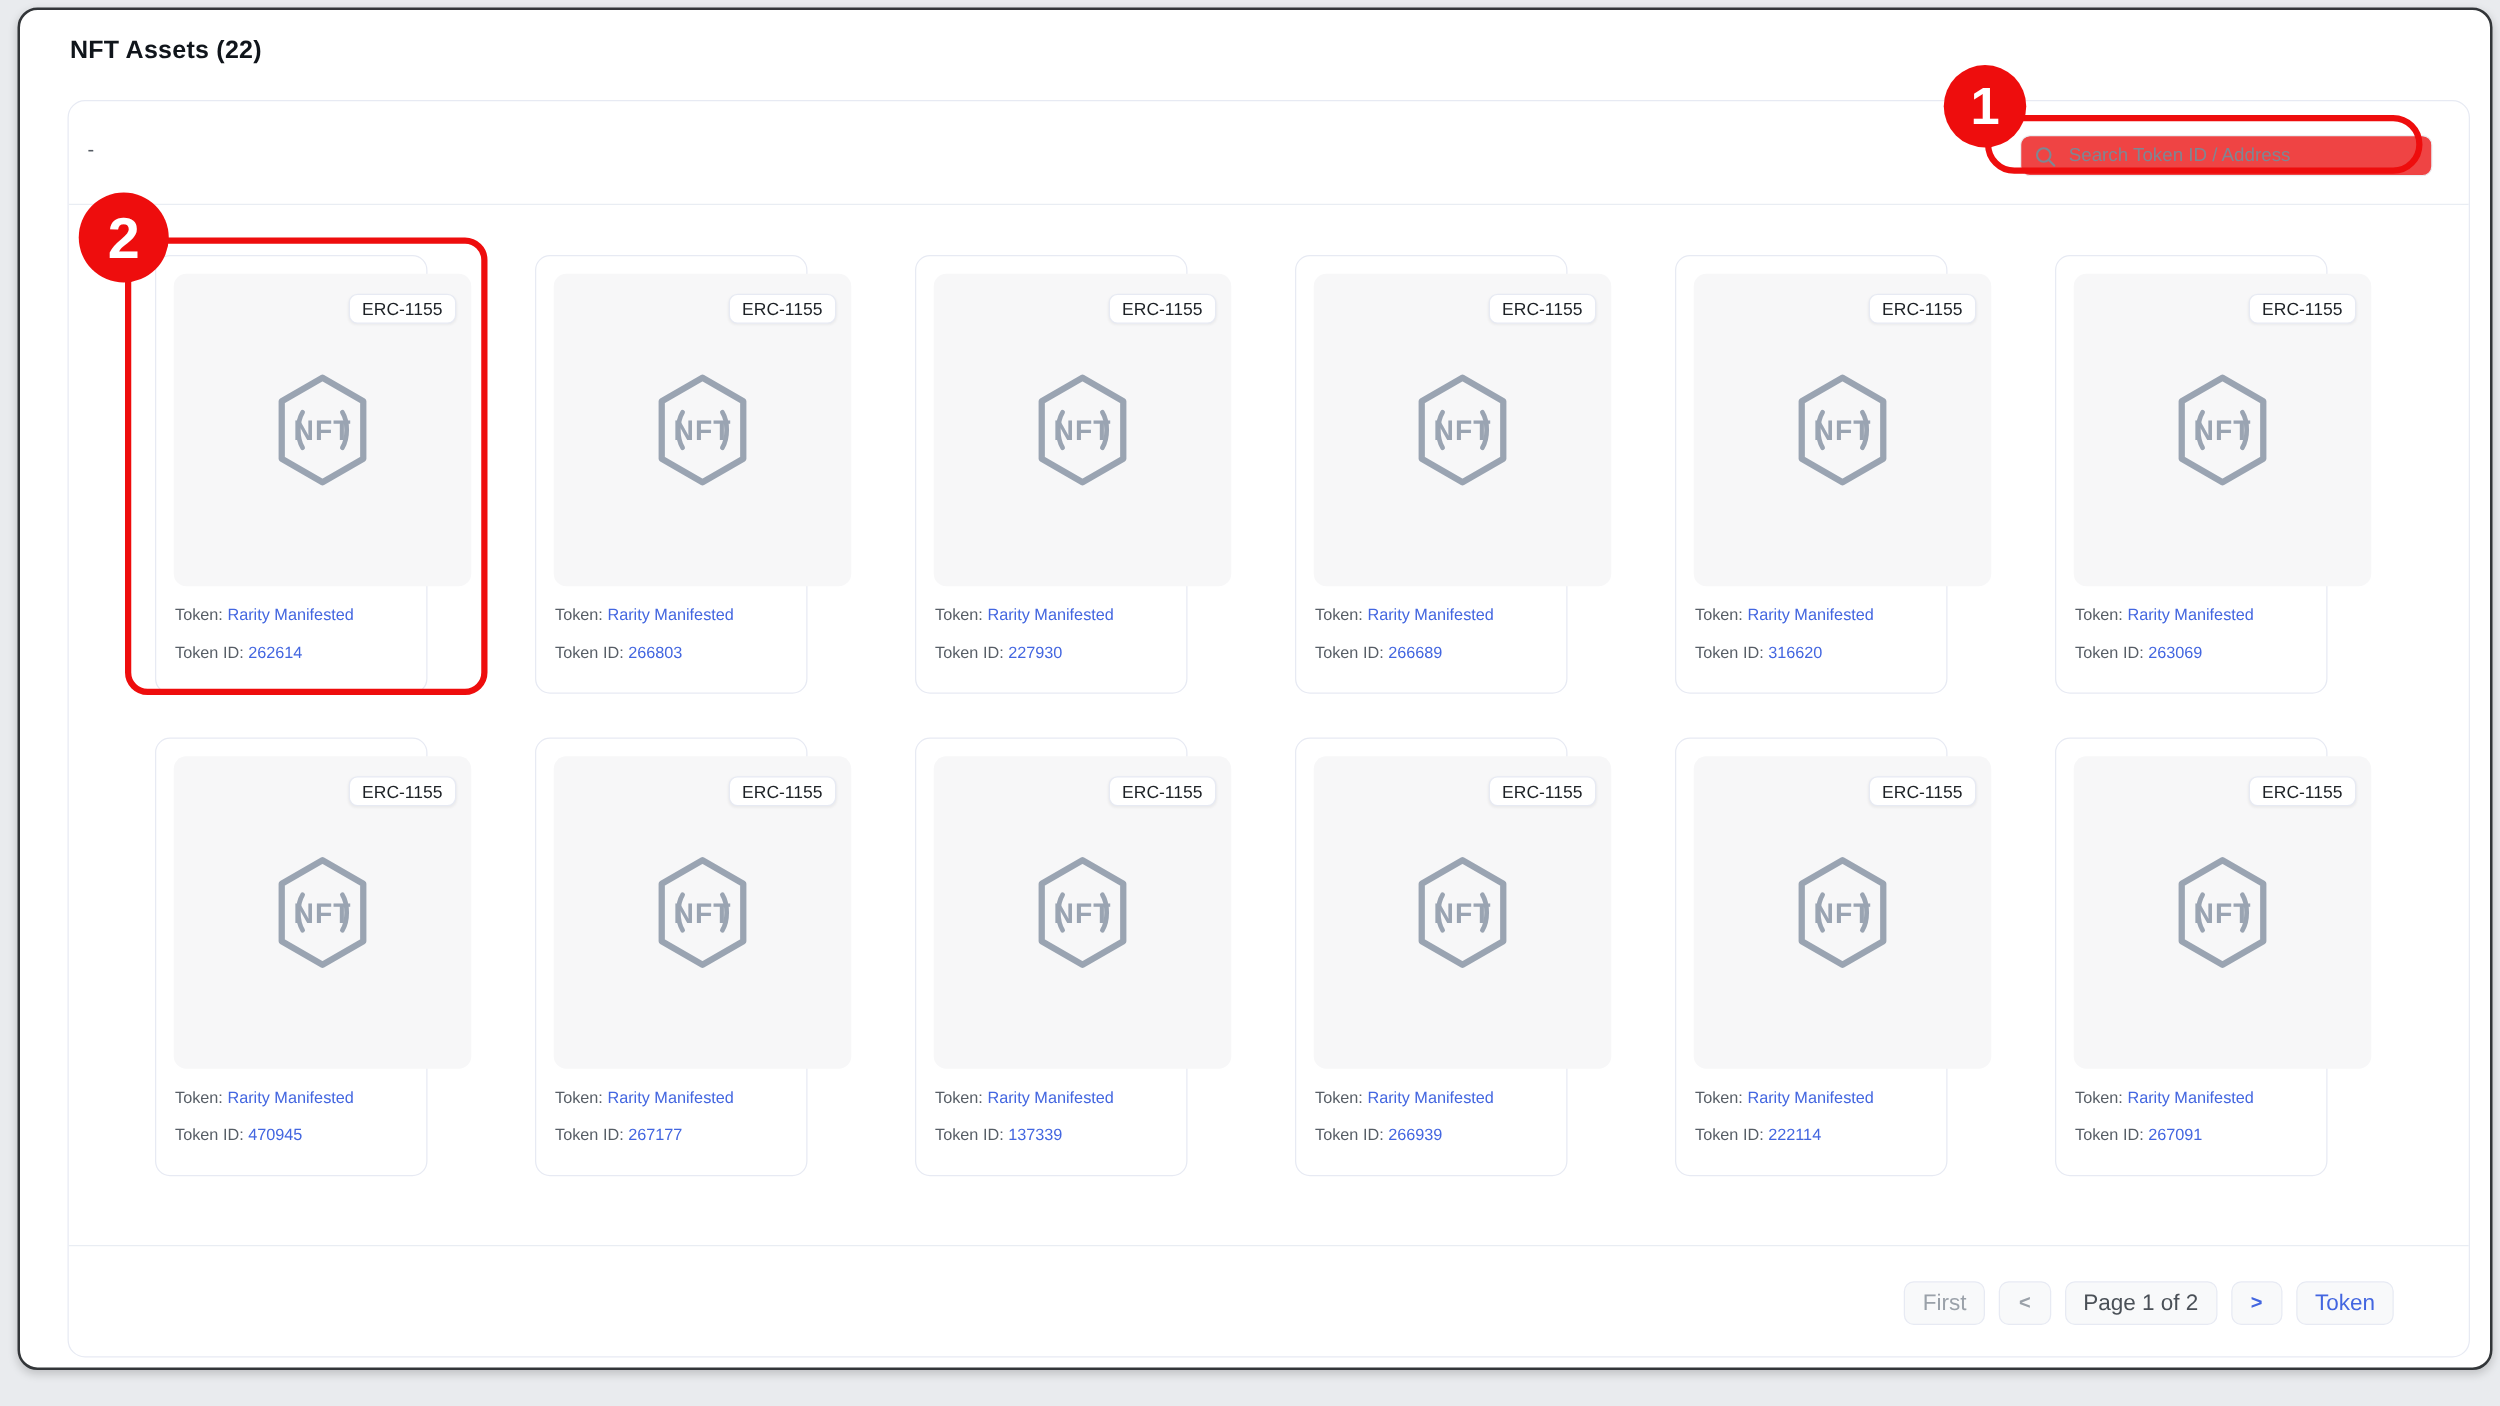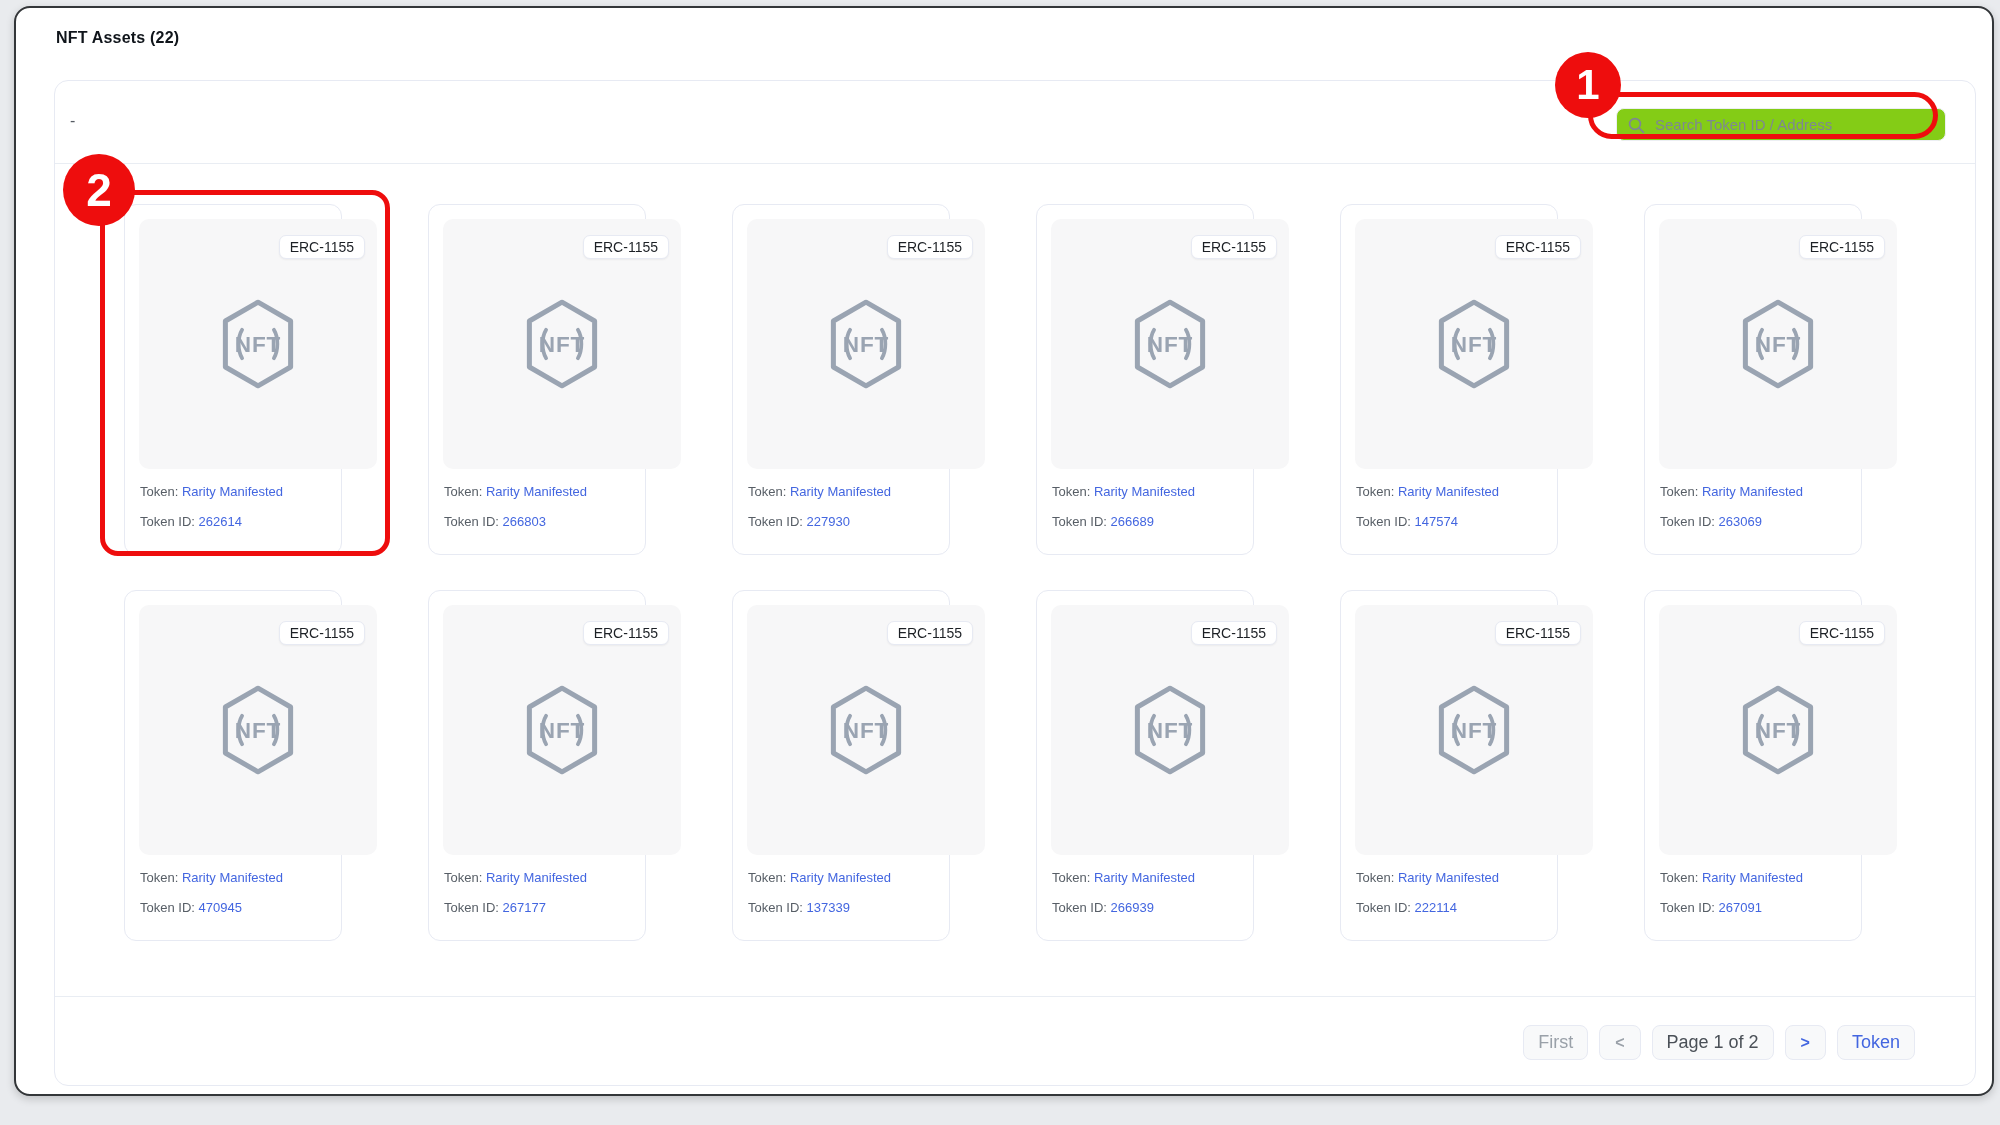--- a/index.html
+++ b/index.html
@@ -12,33 +12,33 @@
   }
   
   .window{
     position:absolute;left:14px;top:6px;width:1980px;height:1090px;
     background:#ffffff;border:2px solid #333639;border-radius:16px;
     box-shadow:0 3px 8px rgba(0,0,0,.18);
     box-sizing:border-box;
   }
   .page-title{
     position:absolute;left:40px;top:21px;
-    font-size:16px;font-weight:700;color:#10151b;letter-spacing:.2px;
+    font-size:20px;font-weight:700;color:#10151b;letter-spacing:.2px;
   }
   .panel{
     position:absolute;left:38px;top:72px;width:1922px;height:1006px;
     background:#fff;border:1px solid #e7eaf3;border-radius:14px;
     box-sizing:border-box;
   }
   .dash{
     position:absolute;left:54px;top:104px;font-size:16px;color:#555b63;
   }
   .search-box{
     position:absolute;left:1600px;top:100px;width:330px;height:33px;
-    background:#84cc16;border:1px solid #eceff3;border-radius:8px;
+    background:#ef4444;border:1px solid #eceff3;border-radius:8px;
     display:flex;align-items:center;box-sizing:border-box;padding:0 10px;
   }
   .search-box svg{flex:0 0 auto;margin-right:8px;}
   .search-box input{
     border:none;outline:none;background:transparent;width:100%;
     font-family:"Liberation Sans", sans-serif;
     font-size:15px;color:#333;
   }
   .search-box input::placeholder{color:#7e8793;opacity:1;}
   .divider{
@@ -217,21 +217,21 @@
         <text x="50" y="65" text-anchor="middle" font-family="Liberation Sans, sans-serif" font-size="27" font-weight="700" letter-spacing="1" fill="#9aa4b2">NFT</text>
       </svg>
     </div>
     <div class="lines">
       <div class="line">
         <span>Token: </span>
         <a class="link">Rarity Manifested</a>
       </div>
       <div class="line">
         <span>Token ID: </span>
-        <a class="link">147574</a>
+        <a class="link">316620</a>
       </div>
     </div>
   </div>
 
   <div class="card">
     <div class="imgbox">
       <span class="badge">ERC-1155</span>
       <svg width="84" height="92" viewBox="0 0 100 110">
         <path d="M50 5 L89 27.5 V82.5 L50 105 L11 82.5 V27.5 Z" fill="none" stroke="#9aa4b2" stroke-width="6" stroke-linejoin="round"></path>
         <path d="M31 38 C25.5 47,25.5 63,31 72" fill="none" stroke="#9aa4b2" stroke-width="4.5" stroke-linecap="round"></path>

